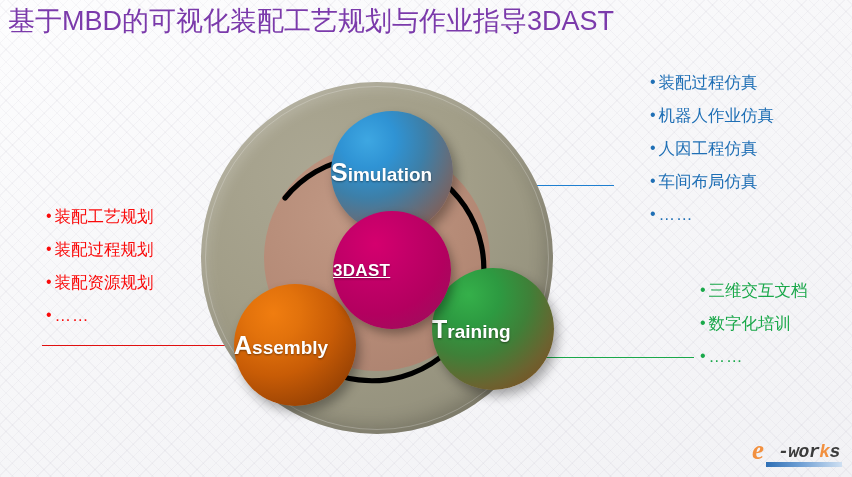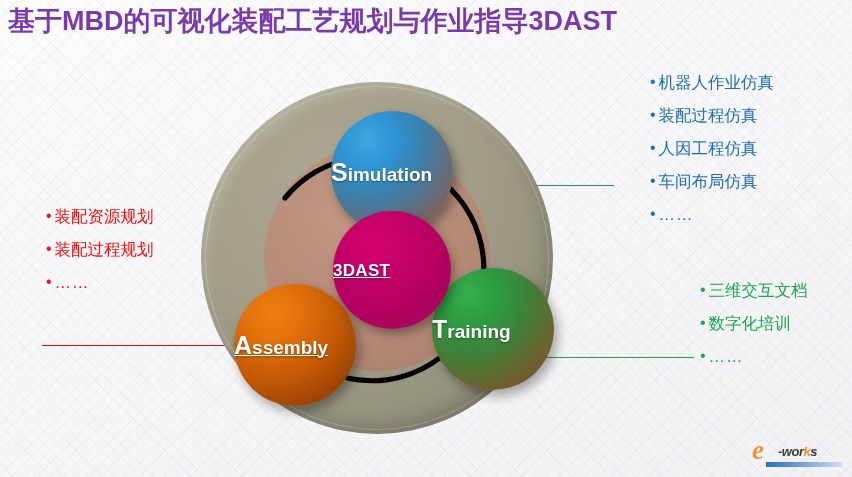--- a/index.html
+++ b/index.html
@@ -17,21 +17,21 @@
     background:
       repeating-linear-gradient(45deg, rgba(120,110,140,0.055) 0 1px, rgba(255,255,255,0) 1px 9px),
       repeating-linear-gradient(-45deg, rgba(120,110,140,0.055) 0 1px, rgba(255,255,255,0) 1px 9px),
       linear-gradient(160deg,#fdfdfe 0%,#f7f7f9 45%,#f2f2f5 100%);
   }
 
   
   #title{
     position:absolute;left:8px;top:4px;
     font-size:27px;
-    font-weight:700;
+    font-weight:400;
     letter-spacing:0px;
     color:#7b3aab;
     white-space:nowrap;
     line-height:34px;
   }
 
   
   .bullets{position:absolute;white-space:nowrap;}
   .bullets .li{
     display:block;
@@ -97,21 +97,20 @@
 
   #sph-sim{
     left:146px;top:39px;width:122px;height:122px;
     background:
       radial-gradient(circle at 30% 24%, #3ea7e2 0%, #2f93d4 22%, #3d7fa8 46%, #6b6a73 70%, #8a5b4e 88%, #8d5645 100%);
   }
   #sph-asm{
     left:49px;top:212px;width:122px;height:122px;
     background:
       radial-gradient(circle at 32% 24%, #f07d10 0%, #e2720c 22%, #c85c06 50%, #9c4404 78%, #7a3402 100%);
-    text-decoration: underline;
   }
   #sph-trn{
     left:247px;top:196px;width:122px;height:122px;
     background:
       radial-gradient(circle at 30% 22%, #35b04a 0%, #2d9a41 24%, #3f8038 48%, #6b6330 72%, #7d4f22 90%, #74461e 100%);
   }
   #sph-core{
     left:148px;top:139px;width:118px;height:118px;
     background:
       radial-gradient(circle at 36% 28%, #d4006e 0%, #c40069 28%, #b3005f 62%, #9d0f5c 88%, #8d1459 100%);
@@ -126,46 +125,47 @@
     background:linear-gradient(90deg,#2f6fb5 0%,#6f9fd4 45%,#cfe0f2 100%);
   }
   #logo .etext{
     position:absolute;left:0px;top:-2px;
     font-family:"Liberation Serif","DejaVu Serif",serif;
     font-style:italic;font-weight:700;font-size:27px;
     color:#f2903f;line-height:30px;
   }
   #logo .wtext{
     position:absolute;left:26px;top:3px;
-    font-family:Liberation Sans, sans-serif;
-    font-style:italic;font-weight:700;font-size:13px;
+    font-family:Liberation Mono, monospace;
+    font-style:italic;font-weight:700;font-size:18px;
     color:#3b3b3b;line-height:24px;letter-spacing:-0.5px;
   }
   #logo .wtext .k{color:#f2903f;}
 </style>
 </head>
 <body>
 
 <div id="slide">
 
   <div id="title">基于MBD的可视化装配工艺规划与作业指导3DAST</div>
 
   <div class="conn" id="conn-red"></div>
   <div class="conn" id="conn-blue"></div>
   <div class="conn" id="conn-green"></div>
 
   <div class="bullets" id="list-red">
+    <span class="li"><span class="dot">•</span><span>装配工艺规划</span></span>
+    <span class="li"><span class="dot">•</span><span>装配过程规划</span></span>
     <span class="li"><span class="dot">•</span><span>装配资源规划</span></span>
-    <span class="li"><span class="dot">•</span><span>装配过程规划</span></span>
     <span class="li"><span class="dot">•</span><span class="ell">……</span></span>
   </div>
 
   <div class="bullets" id="list-blue">
+    <span class="li"><span class="dot">•</span><span>装配过程仿真</span></span>
     <span class="li"><span class="dot">•</span><span>机器人作业仿真</span></span>
-    <span class="li"><span class="dot">•</span><span>装配过程仿真</span></span>
     <span class="li"><span class="dot">•</span><span>人因工程仿真</span></span>
     <span class="li"><span class="dot">•</span><span>车间布局仿真</span></span>
     <span class="li"><span class="dot">•</span><span class="ell">……</span></span>
   </div>
 
   <div class="bullets" id="list-green">
     <span class="li"><span class="dot">•</span><span>三维交互文档</span></span>
     <span class="li"><span class="dot">•</span><span>数字化培训</span></span>
     <span class="li"><span class="dot">•</span><span class="ell">……</span></span>
   </div>

